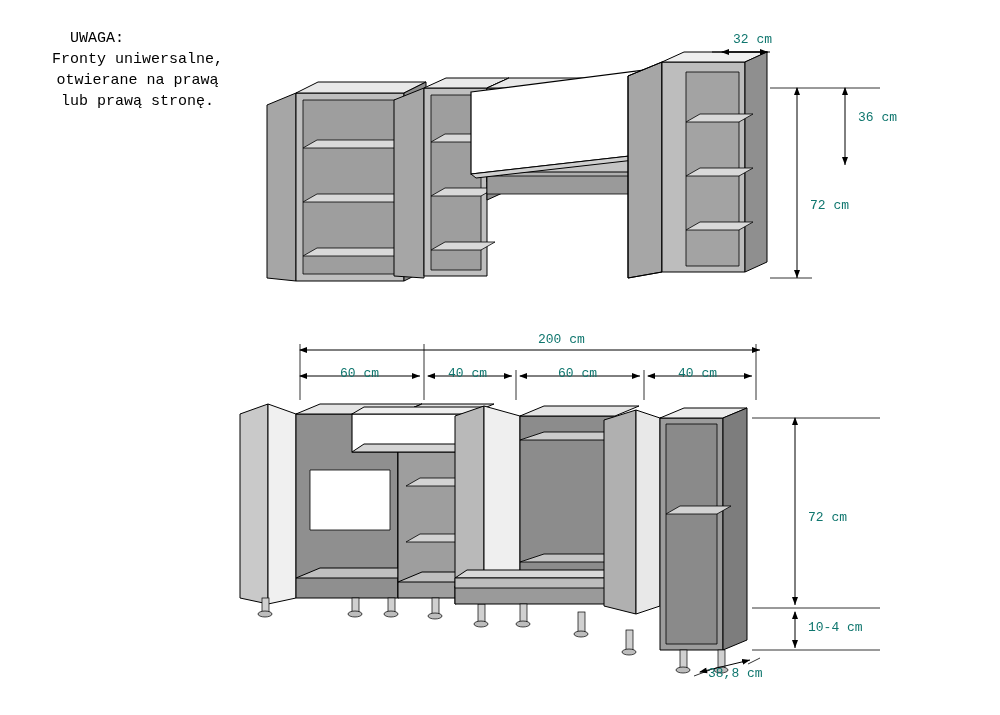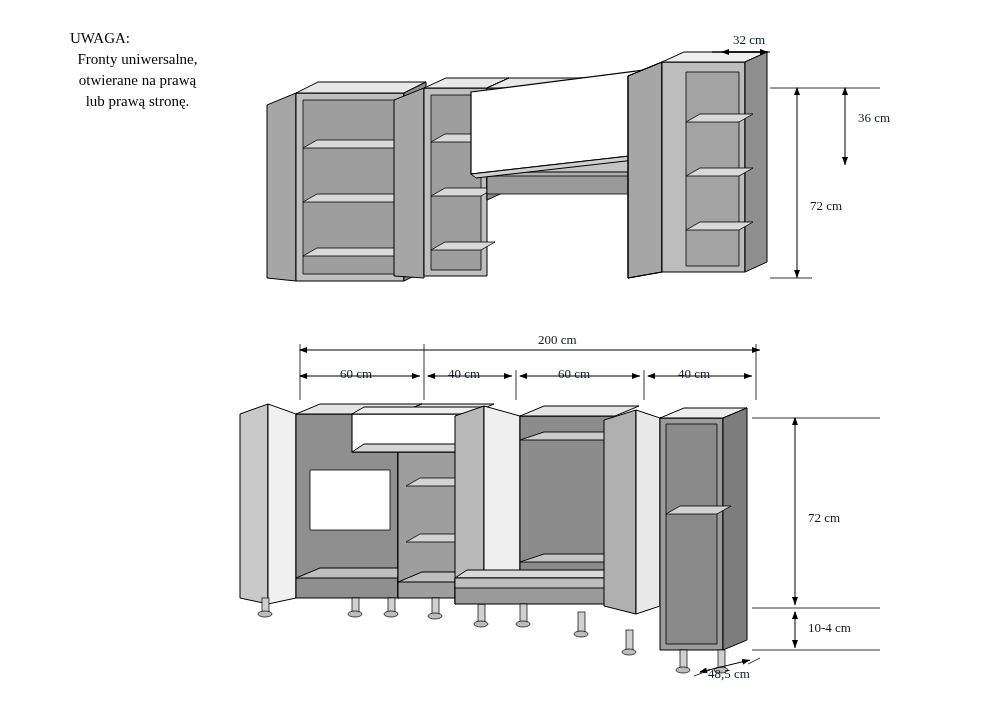--- a/index.html
+++ b/index.html
@@ -5,42 +5,42 @@
   html, body {
     margin: 0;
     padding: 0;
     background: #ffffff;
   }
   #root {
     position: relative;
     width: 1000px;
     height: 715px;
     background: #ffffff;
-    font-family: Liberation Serif, serif;
+    font-family: Liberation Mono, monospace;
     overflow: hidden;
   }
   .note {
     position: absolute;
     left: 30px;
     top: 28px;
     width: 215px;
     text-align: center;
     font-size: 15px;
     line-height: 21px;
     color: #000;
   }
   .note .note-title {
     display: block;
     text-align: left;
     margin-left: 40px;
   }
   .dim-label {
     position: absolute;
     font-size: 13px;
-    color: #0f172a;
+    color: #0f766e;
     white-space: nowrap;
   }
   svg.diagram {
     position: absolute;
     left: 0;
     top: 0;
     width: 1000px;
     height: 715px;
   }
 </style>
@@ -240,15 +240,15 @@
   <div class="dim-label" style="left:810px; top:198px;">72 cm</div>
 
   <div class="dim-label" style="left:538px; top:332px;">200 cm</div>
   <div class="dim-label" style="left:340px; top:366px;">60 cm</div>
   <div class="dim-label" style="left:448px; top:366px;">40 cm</div>
   <div class="dim-label" style="left:558px; top:366px;">60 cm</div>
   <div class="dim-label" style="left:678px; top:366px;">40 cm</div>
 
   <div class="dim-label" style="left:808px; top:510px;">72 cm</div>
   <div class="dim-label" style="left:808px; top:620px;">10-4 cm</div>
-  <div class="dim-label" style="left:708px; top:666px;">48,5 cm</div>
+  <div class="dim-label" style="left:708px; top:666px;">38,8 cm</div>
 
 </div>
 
 </body></html>

